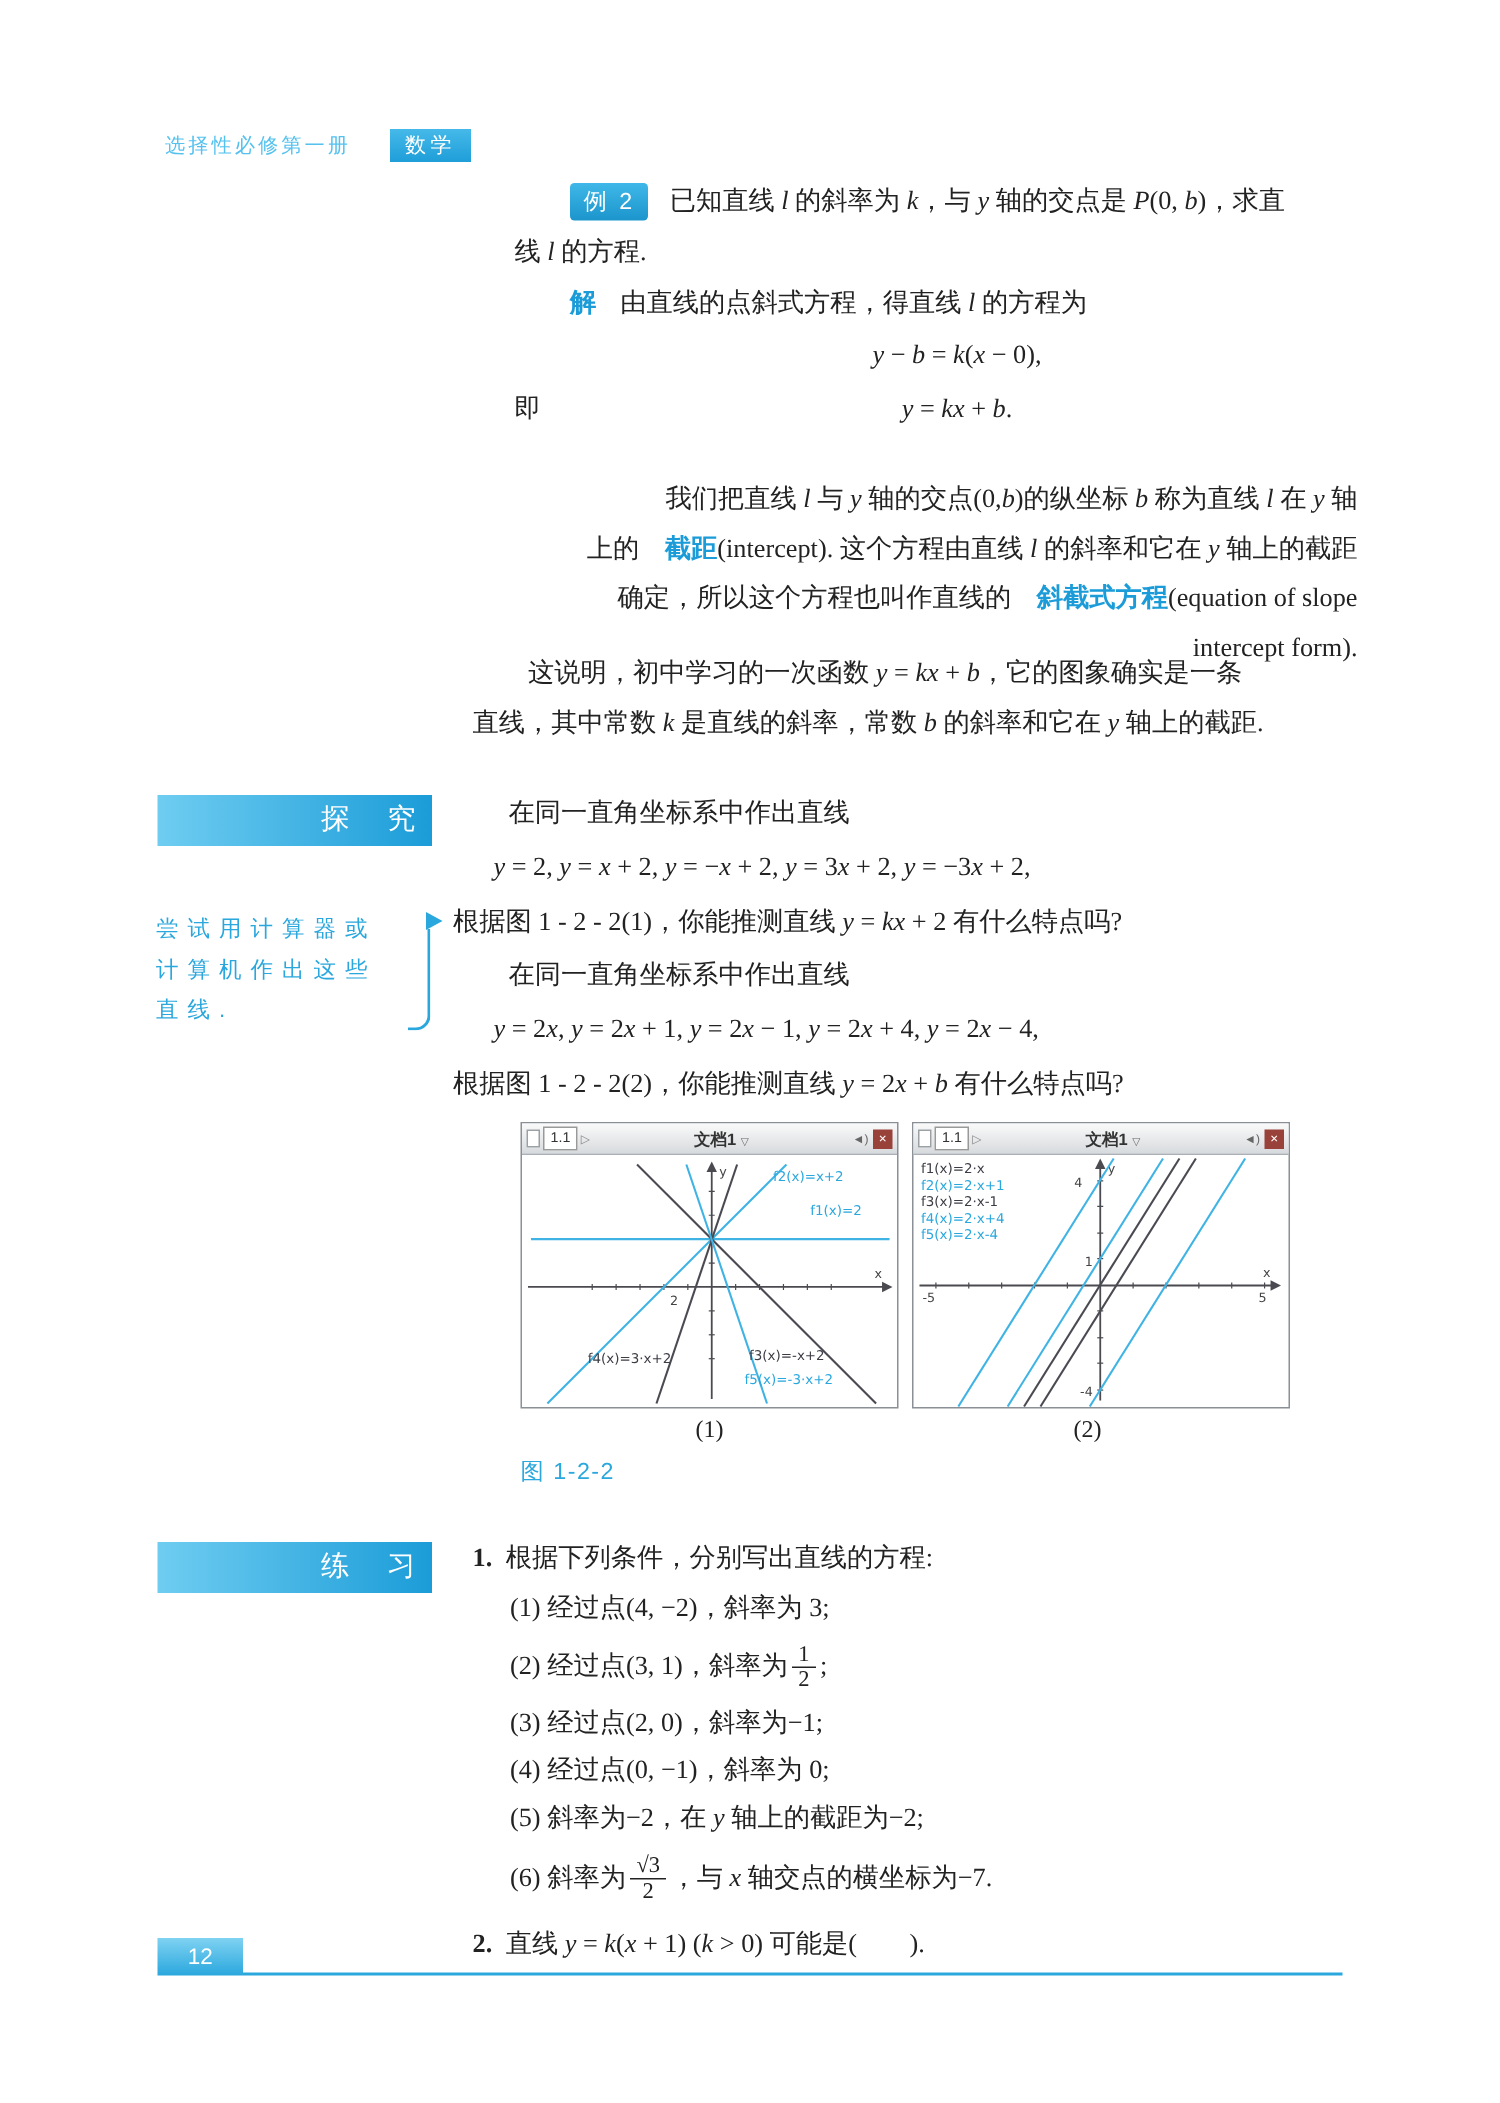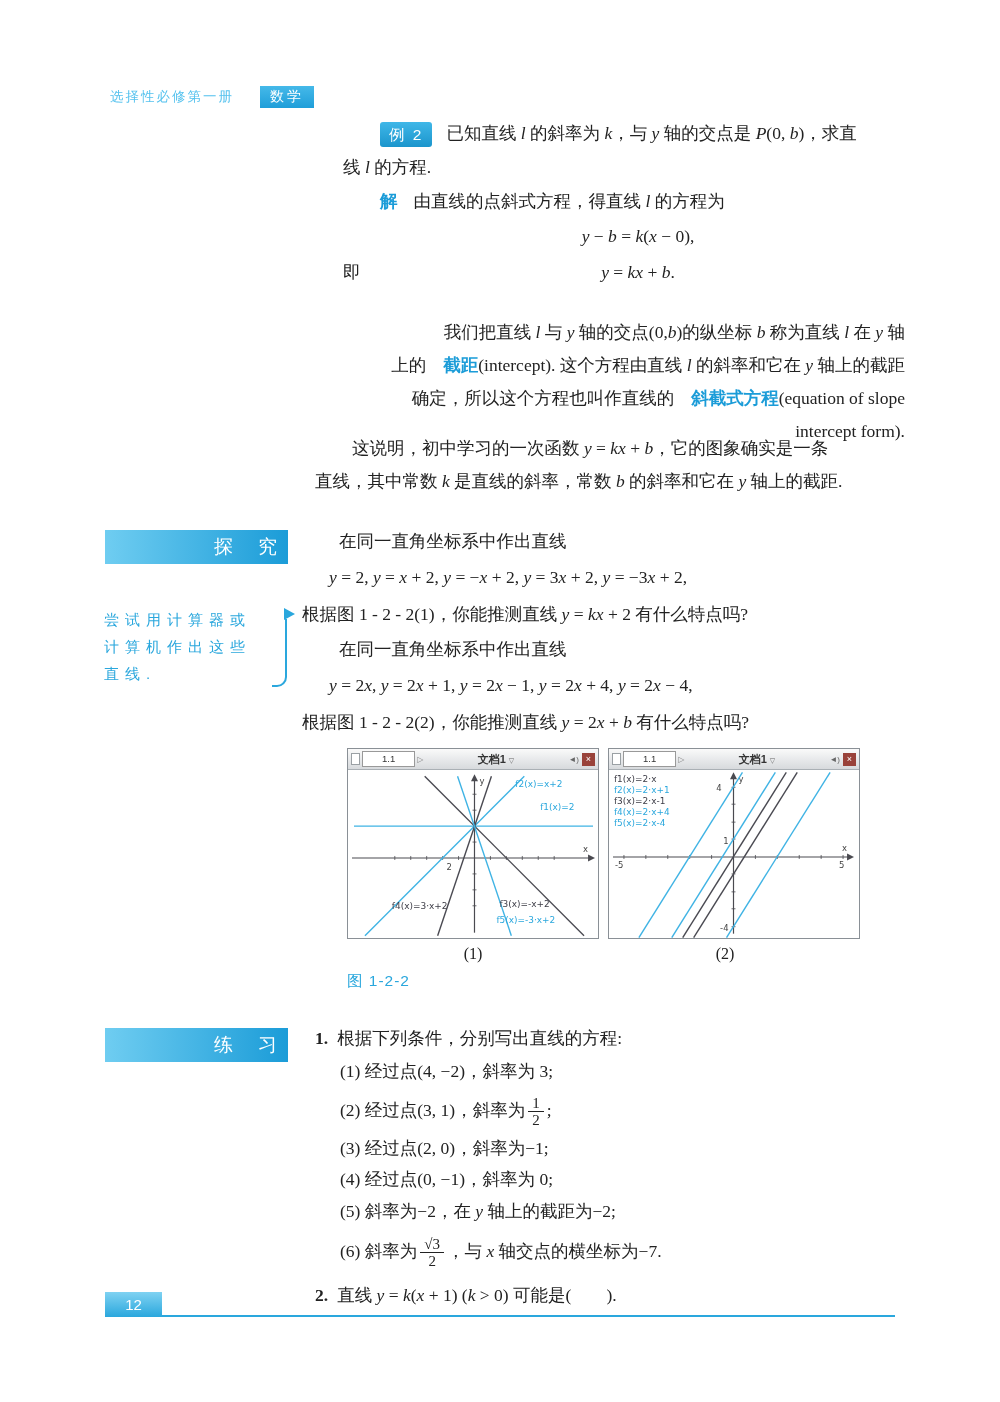--- a/index.html
+++ b/index.html
@@ -65,21 +65,21 @@
 
   #explore-content { position:absolute; left:302px; top:524px; width:590px; font-size:17.5px; }
 
   
   #figure { position:absolute; left:347px; top:748px; width:513px; }
   .screens { display:flex; gap:9px; }
   .screen { width:252px; box-sizing:border-box; border:1.5px solid #8a9096; background:#fff; }
   .cal-bar { height:20px; background:linear-gradient(#fafafa,#d7dadd); border-bottom:1px solid #aab0b5;
     display:flex; align-items:center; padding:0 3px; font-family:"Liberation Sans", sans-serif; font-size:10px; color:#444; }
   .cal-page { display:inline-block; width:7px; height:10px; border:1px solid #9aa0a4; background:#fff; margin-right:2px; }
-  .cal-tab { border:1px solid #999; background:#fff; padding:0 19px; font-size:9.5px; height:14px; line-height:14px; color:#333; }
+  .cal-tab { border:1px solid #999; background:#fff; padding:0 4px; font-size:9.5px; height:14px; line-height:14px; color:#333; }
   .cal-arr { color:#888; font-size:8px; margin-left:2px; }
   .cal-title { flex:1; text-align:center; font-size:11px; color:#333; font-weight:bold; }
   .cal-caret { font-size:7px; color:#666; margin-left:3px; font-weight:normal; }
   .cal-icons { display:flex; gap:3px; align-items:center; }
   .cal-snd { font-size:8px; color:#666; }
   .cal-close { width:13px; height:13px; background:#99423a; color:#fff; font-size:9px; line-height:13px;
     text-align:center; font-family:"Liberation Sans", sans-serif; }
   .graph { display:block; width:249px; height:168px; }
   svg .ax  { stroke:#4a4a50; stroke-width:1.2; }
   svg .tks { stroke:#4a4a50; stroke-width:0.8; }

